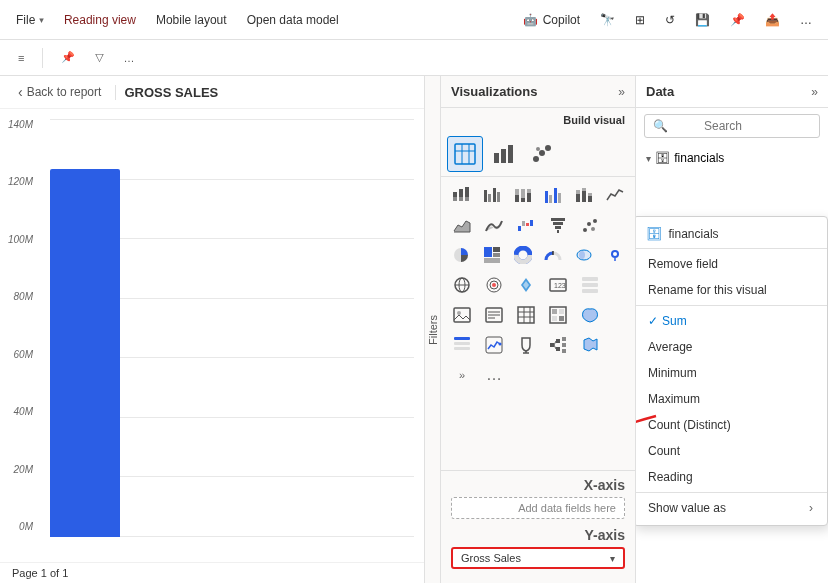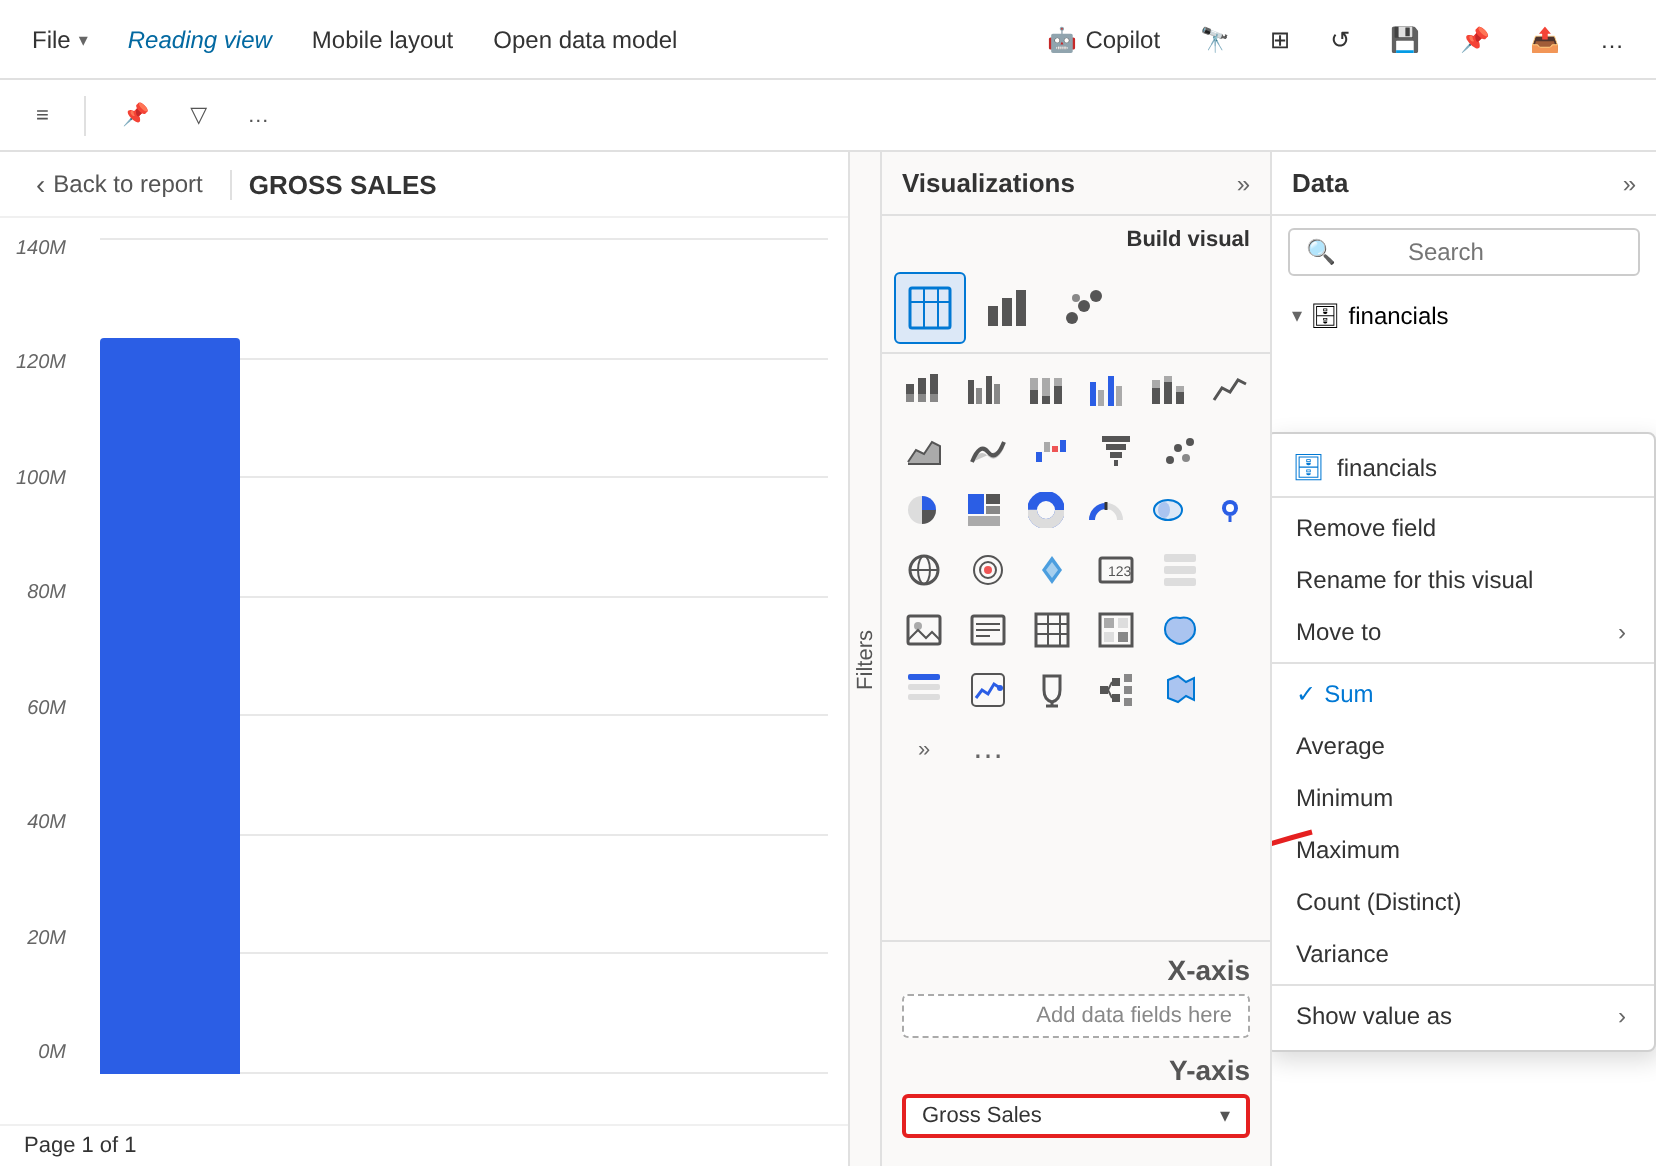--- a/index.html
+++ b/index.html
@@ -7,21 +7,21 @@
 
     
     .menu-bar {
       display: flex; align-items: center; background: #fff; height: 40px;
       border-bottom: 1px solid #e0e0e0; padding: 0 8px; gap: 4px;
     }
     .menu-item {
       padding: 4px 8px; cursor: pointer; border-radius: 3px; font-size: 12px; color: #333;
       display: flex; align-items: center; gap: 4px;
     }
-    .menu-item.active { color: #0369a1; font-style: italic; }
+    .menu-item.active { color: #7f1d1d; }
     .menu-separator { width: 1px; height: 20px; background: #e0e0e0; margin: 0 4px; }
     .menu-right { margin-left: auto; display: flex; align-items: center; gap: 4px; }
 
     
     .toolbar {
       display: flex; align-items: center; background: #fff; height: 36px;
       border-bottom: 1px solid #e0e0e0; padding: 0 12px; gap: 8px;
     }
     .toolbar-btn {
       padding: 4px 6px; cursor: pointer; border-radius: 3px; font-size: 11px; color: #555;
@@ -622,42 +622,41 @@
         <span class="db-icon">🗄</span>
         <span>financials</span>
       </div>
       <div class="ctx-divider"></div>
       <div class="ctx-item">
         <span>Remove field</span>
       </div>
       <div class="ctx-item">
         <span>Rename for this visual</span>
       </div>
-      <div class="ctx-item">
-        <span>Move to</span>
-        <span class="ctx-arrow">›</span>
-      </div>
       <div class="ctx-divider"></div>
       <div class="ctx-item active">
         <span><span class="ctx-check">✓</span><span>Sum</span></span>
       </div>
       <div class="ctx-item">
         <span>Average</span>
       </div>
       <div class="ctx-item">
         <span>Minimum</span>
       </div>
       <div class="ctx-item">
         <span>Maximum</span>
       </div>
       <div class="ctx-item">
         <span>Count (Distinct)</span>
       </div>
       <div class="ctx-item">
-        <span>Variance</span>
+        <span>Count</span>
+      </div>
+      <div class="ctx-item">
+        <span>Reading</span>
       </div>
       <div class="ctx-divider"></div>
       <div class="ctx-item">
         <span>Show value as</span>
         <span class="ctx-arrow">›</span>
       </div>
     </div>
 
     <svg class="arrow-annotation" style="position:absolute; left: -135px; top: 330px; width:160px; height:80px;" viewBox="0 0 160 80">
       <defs>

